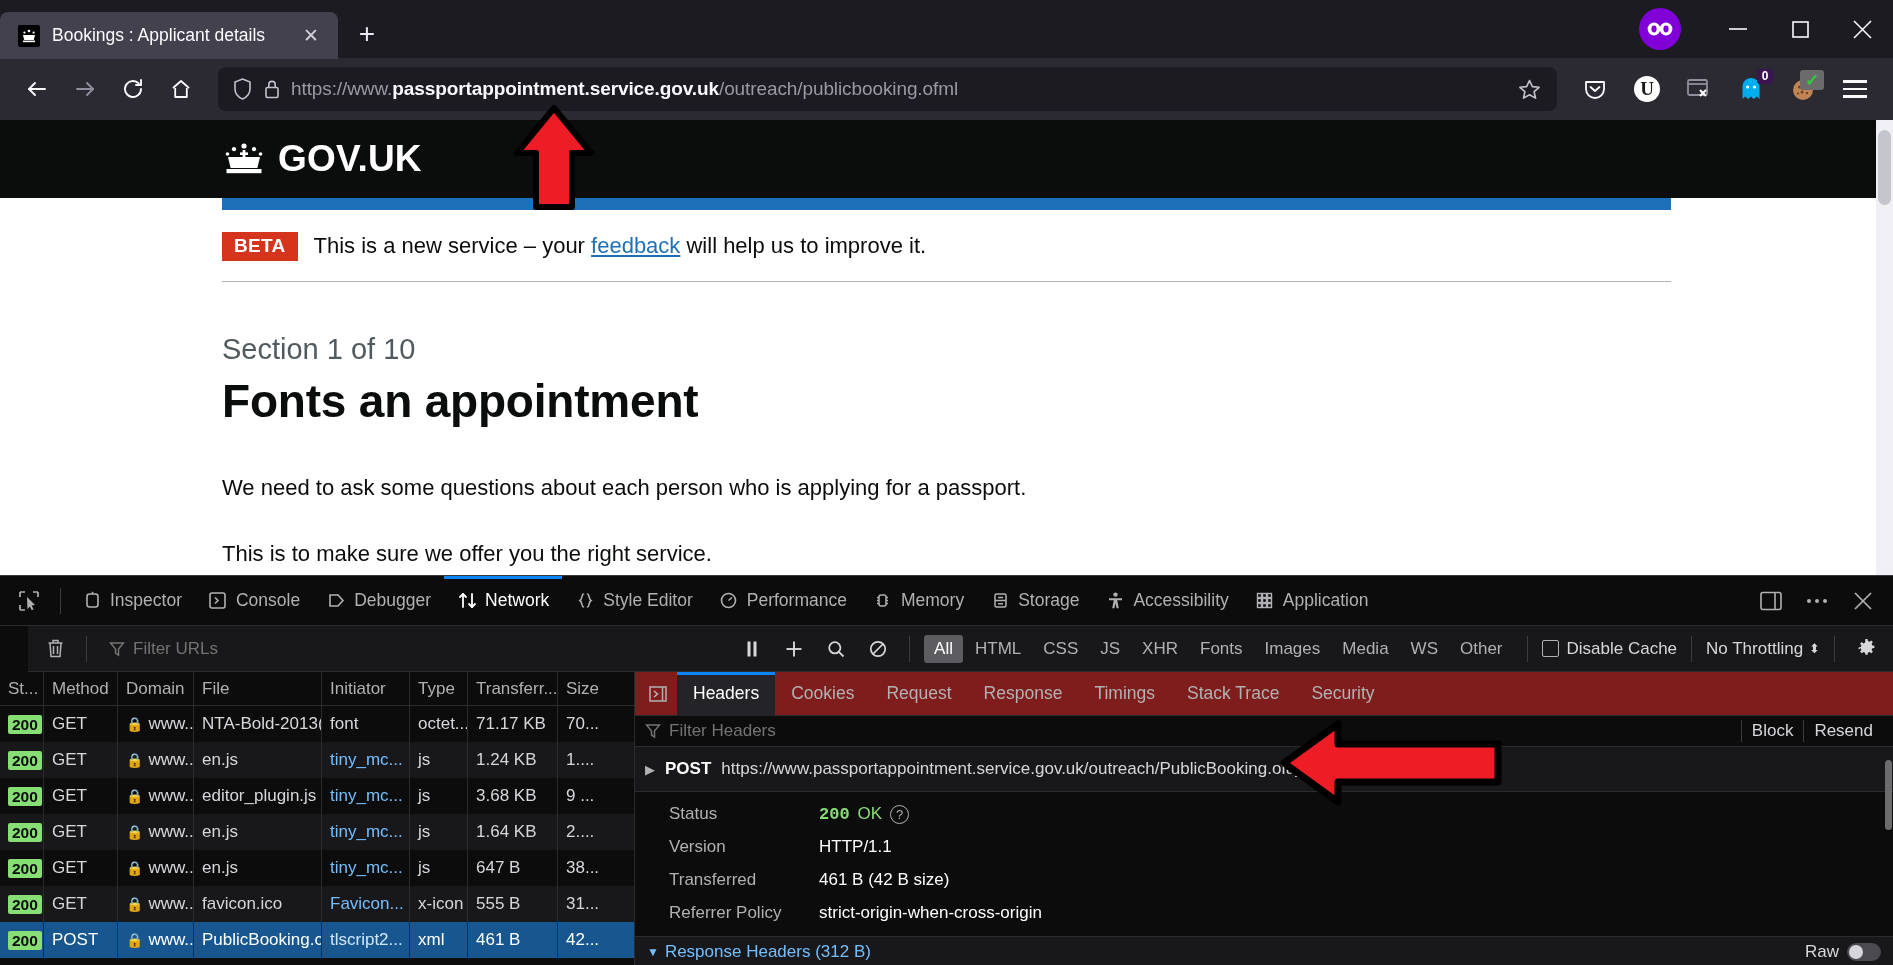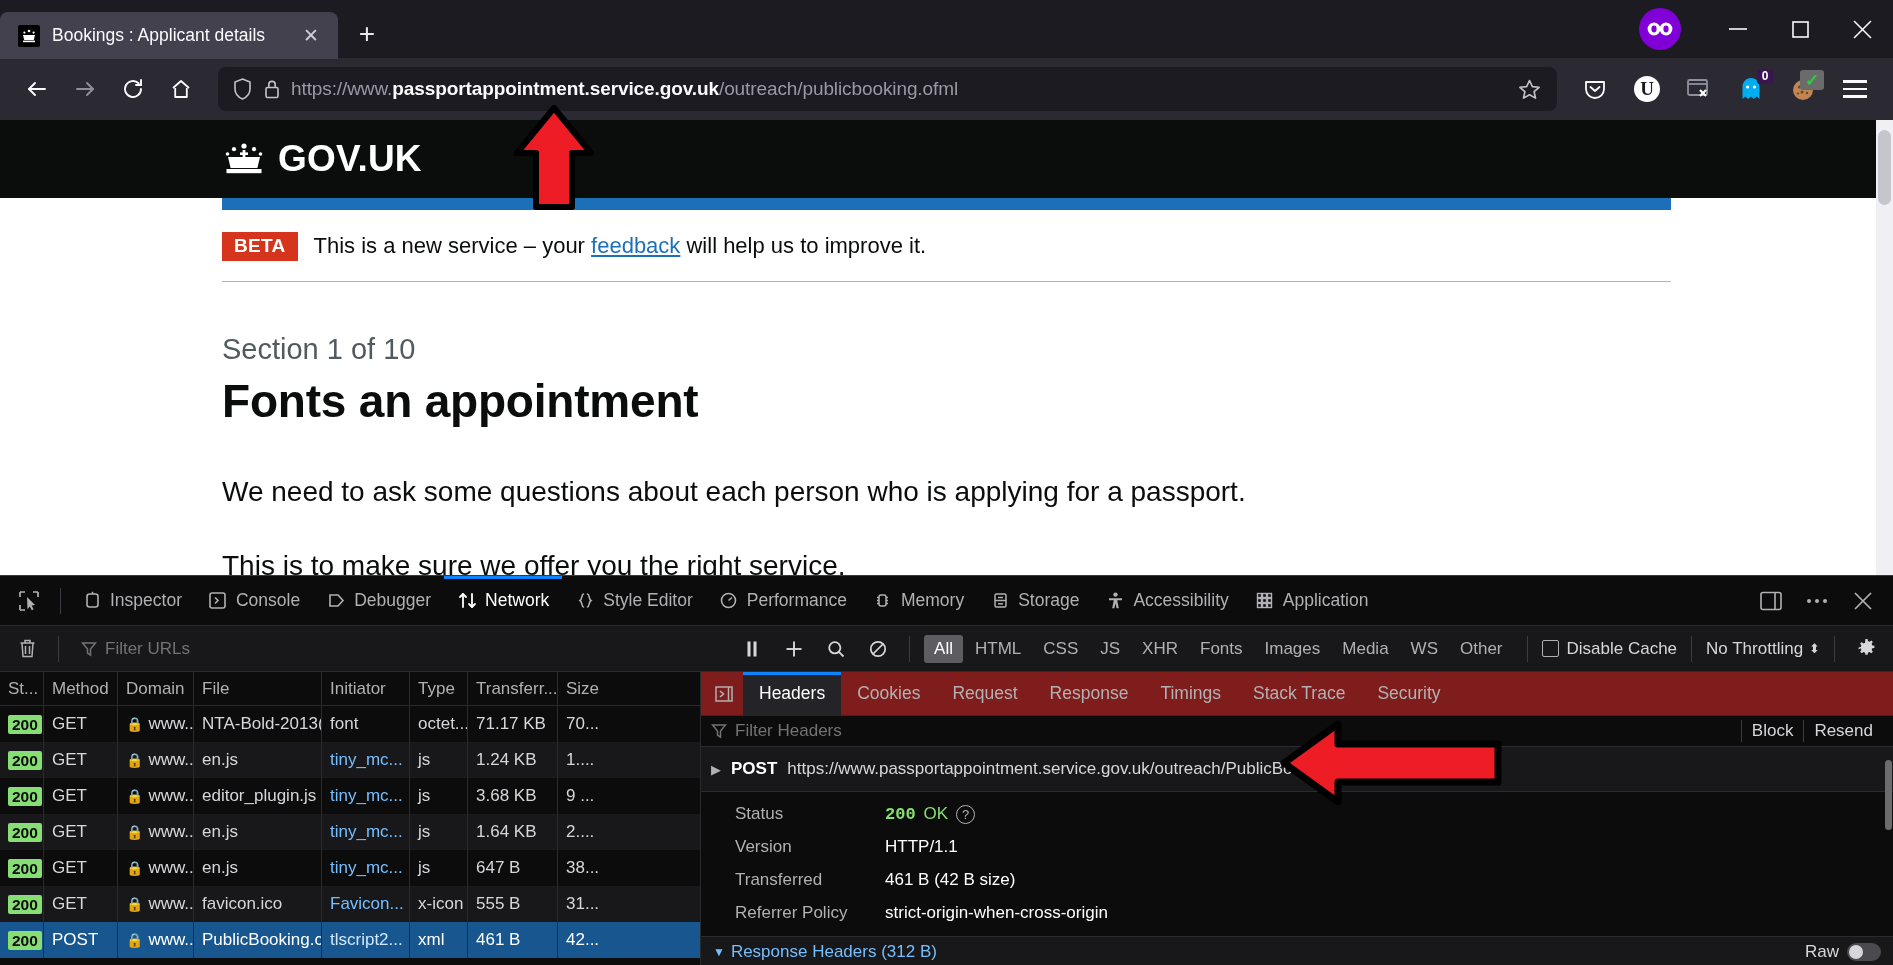--- a/index.html
+++ b/index.html
@@ -112,21 +112,21 @@
            border-bottom:1px solid #b1b4b6; }
   .beta-tag {
     background:#d4351c; color:#fff; font-size:19px; font-weight:700;
     padding:3px 12px; letter-spacing:0.3px; line-height:1.2;
   }
   .phase-text { font-size:22px; color:#0b0c0c; }
   .phase-text a { color:#1d70b8; text-decoration:underline; }
   .page-body { margin:0 222px; padding-top:52px; }
   .caption { font-size:29px; color:#505a5f; line-height:1.1; }
   .h1 { font-size:46px; font-weight:700; color:#0b0c0c; margin-top:8px; letter-spacing:-0.2px; }
-  .para { font-size:28px; color:#0b0c0c; margin-top:46px; line-height:1.3; }
+  .para { font-size:22px; color:#0b0c0c; margin-top:46px; line-height:1.3; }
   .para.second { margin-top:38px; }
 
   .scrollbar-track {
     position:absolute; right:0; top:120px; width:17px; height:455px; background:#f0f0f4;
   }
   .scrollbar-thumb {
     position:absolute; right:2px; top:130px; width:13px; height:75px;
     background:#c5c5cd; border-radius:7px;
   }
 
@@ -149,21 +149,21 @@
   .dt-tab.active { color:#fff; }
   .dt-tab.active::before {
     content:""; position:absolute; left:0; right:0; top:0; height:3px; background:#0a84ff;
   }
   .dt-tab .ico { width:20px; height:20px; display:flex; align-items:center; justify-content:center; flex:0 0 auto; }
   .dt-right { margin-left:auto; display:flex; align-items:center; padding-right:10px; gap:6px; }
   .dt-rbtn { width:40px; height:40px; display:flex; align-items:center; justify-content:center; color:#b1b1b3; }
 
   .net-toolbar {
     height:46px; display:flex; align-items:center; background:#18181a;
-    border-bottom:1px solid #2b2b2e; padding:0 10px; gap:8px;
+    border-bottom:1px solid #2b2b2e; padding:0 10px; gap:8px;margin-left:28px;
   }
   .nt-icon { width:34px; height:34px; display:flex; align-items:center; justify-content:center; color:#b1b1b3; flex:0 0 auto; }
   .nt-filter {
     display:flex; align-items:center; gap:8px; width:480px; height:30px; padding:0 8px;
   }
   .nt-filter input {
     flex:1; background:transparent; border:none; outline:none;
     color:#d7d7db; font-size:17px; font-family:"Liberation Sans", sans-serif;
   }
   .nt-filter input::placeholder { color:#737373; }
@@ -171,21 +171,21 @@
   .nt-types { display:flex; align-items:center; gap:2px; }
   .type-pill {
     padding:4px 10px; border-radius:3px; color:#b1b1b3; font-size:17px; white-space:nowrap;
   }
   .type-pill.active { background:#5c5c61; color:#fff; }
   .disable-cache { display:flex; align-items:center; gap:8px; color:#d7d7db; font-size:17px; white-space:nowrap; }
   .chk { width:17px; height:17px; border:1.5px solid #b1b1b3; border-radius:2px; flex:0 0 auto; }
   .throttle { display:flex; align-items:center; gap:6px; color:#d7d7db; font-size:17px; white-space:nowrap; }
 
   .net-body { display:flex; height:294px; }
-  .req-list { width:701px; border-right:1px solid #2b2b2e; overflow:hidden; flex:0 0 auto; }
+  .req-list { width:635px; border-right:1px solid #2b2b2e; overflow:hidden; flex:0 0 auto; }
   .req-head {
     display:flex; height:34px; align-items:center; background:#0c0c0d;
     border-bottom:1px solid #2b2b2e; color:#b1b1b3; font-size:17px;
   }
   .req-head > div, .req-row > div {
     padding:0 8px; overflow:hidden; white-space:nowrap; text-overflow:ellipsis;
     border-right:1px solid #2b2b2e; height:100%; display:flex; align-items:center;
   }
   .c-status { width:44px; flex:0 0 auto; }
   .c-method { width:74px; flex:0 0 auto; }

